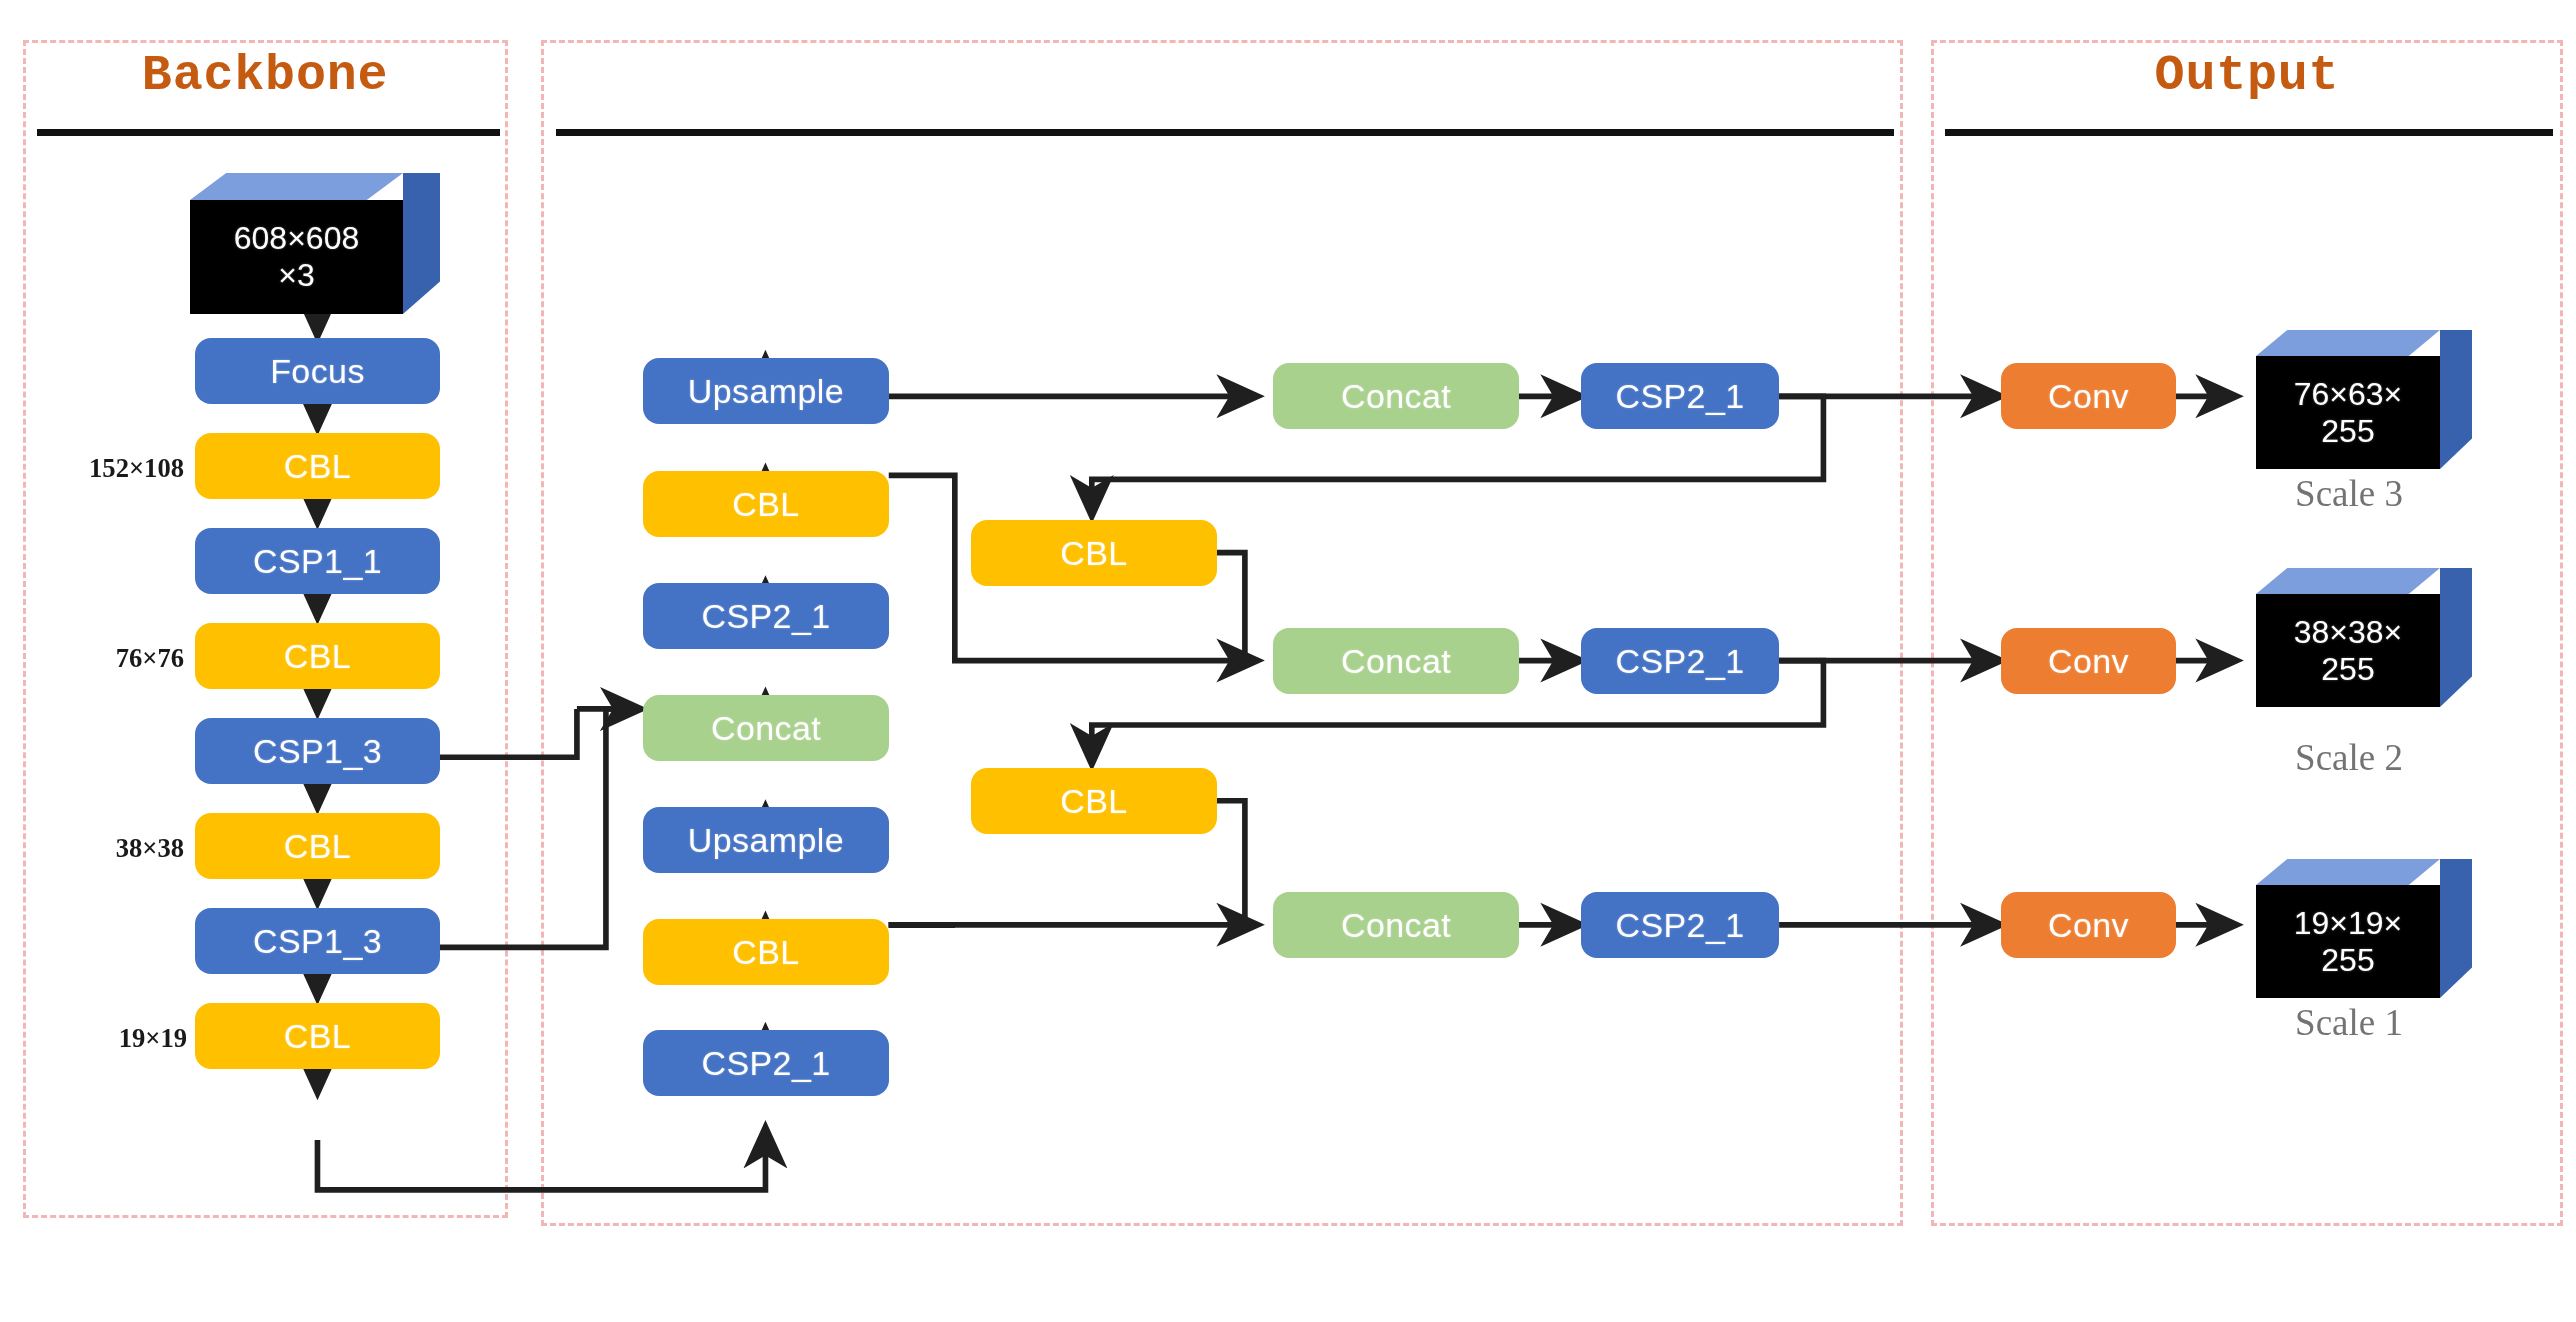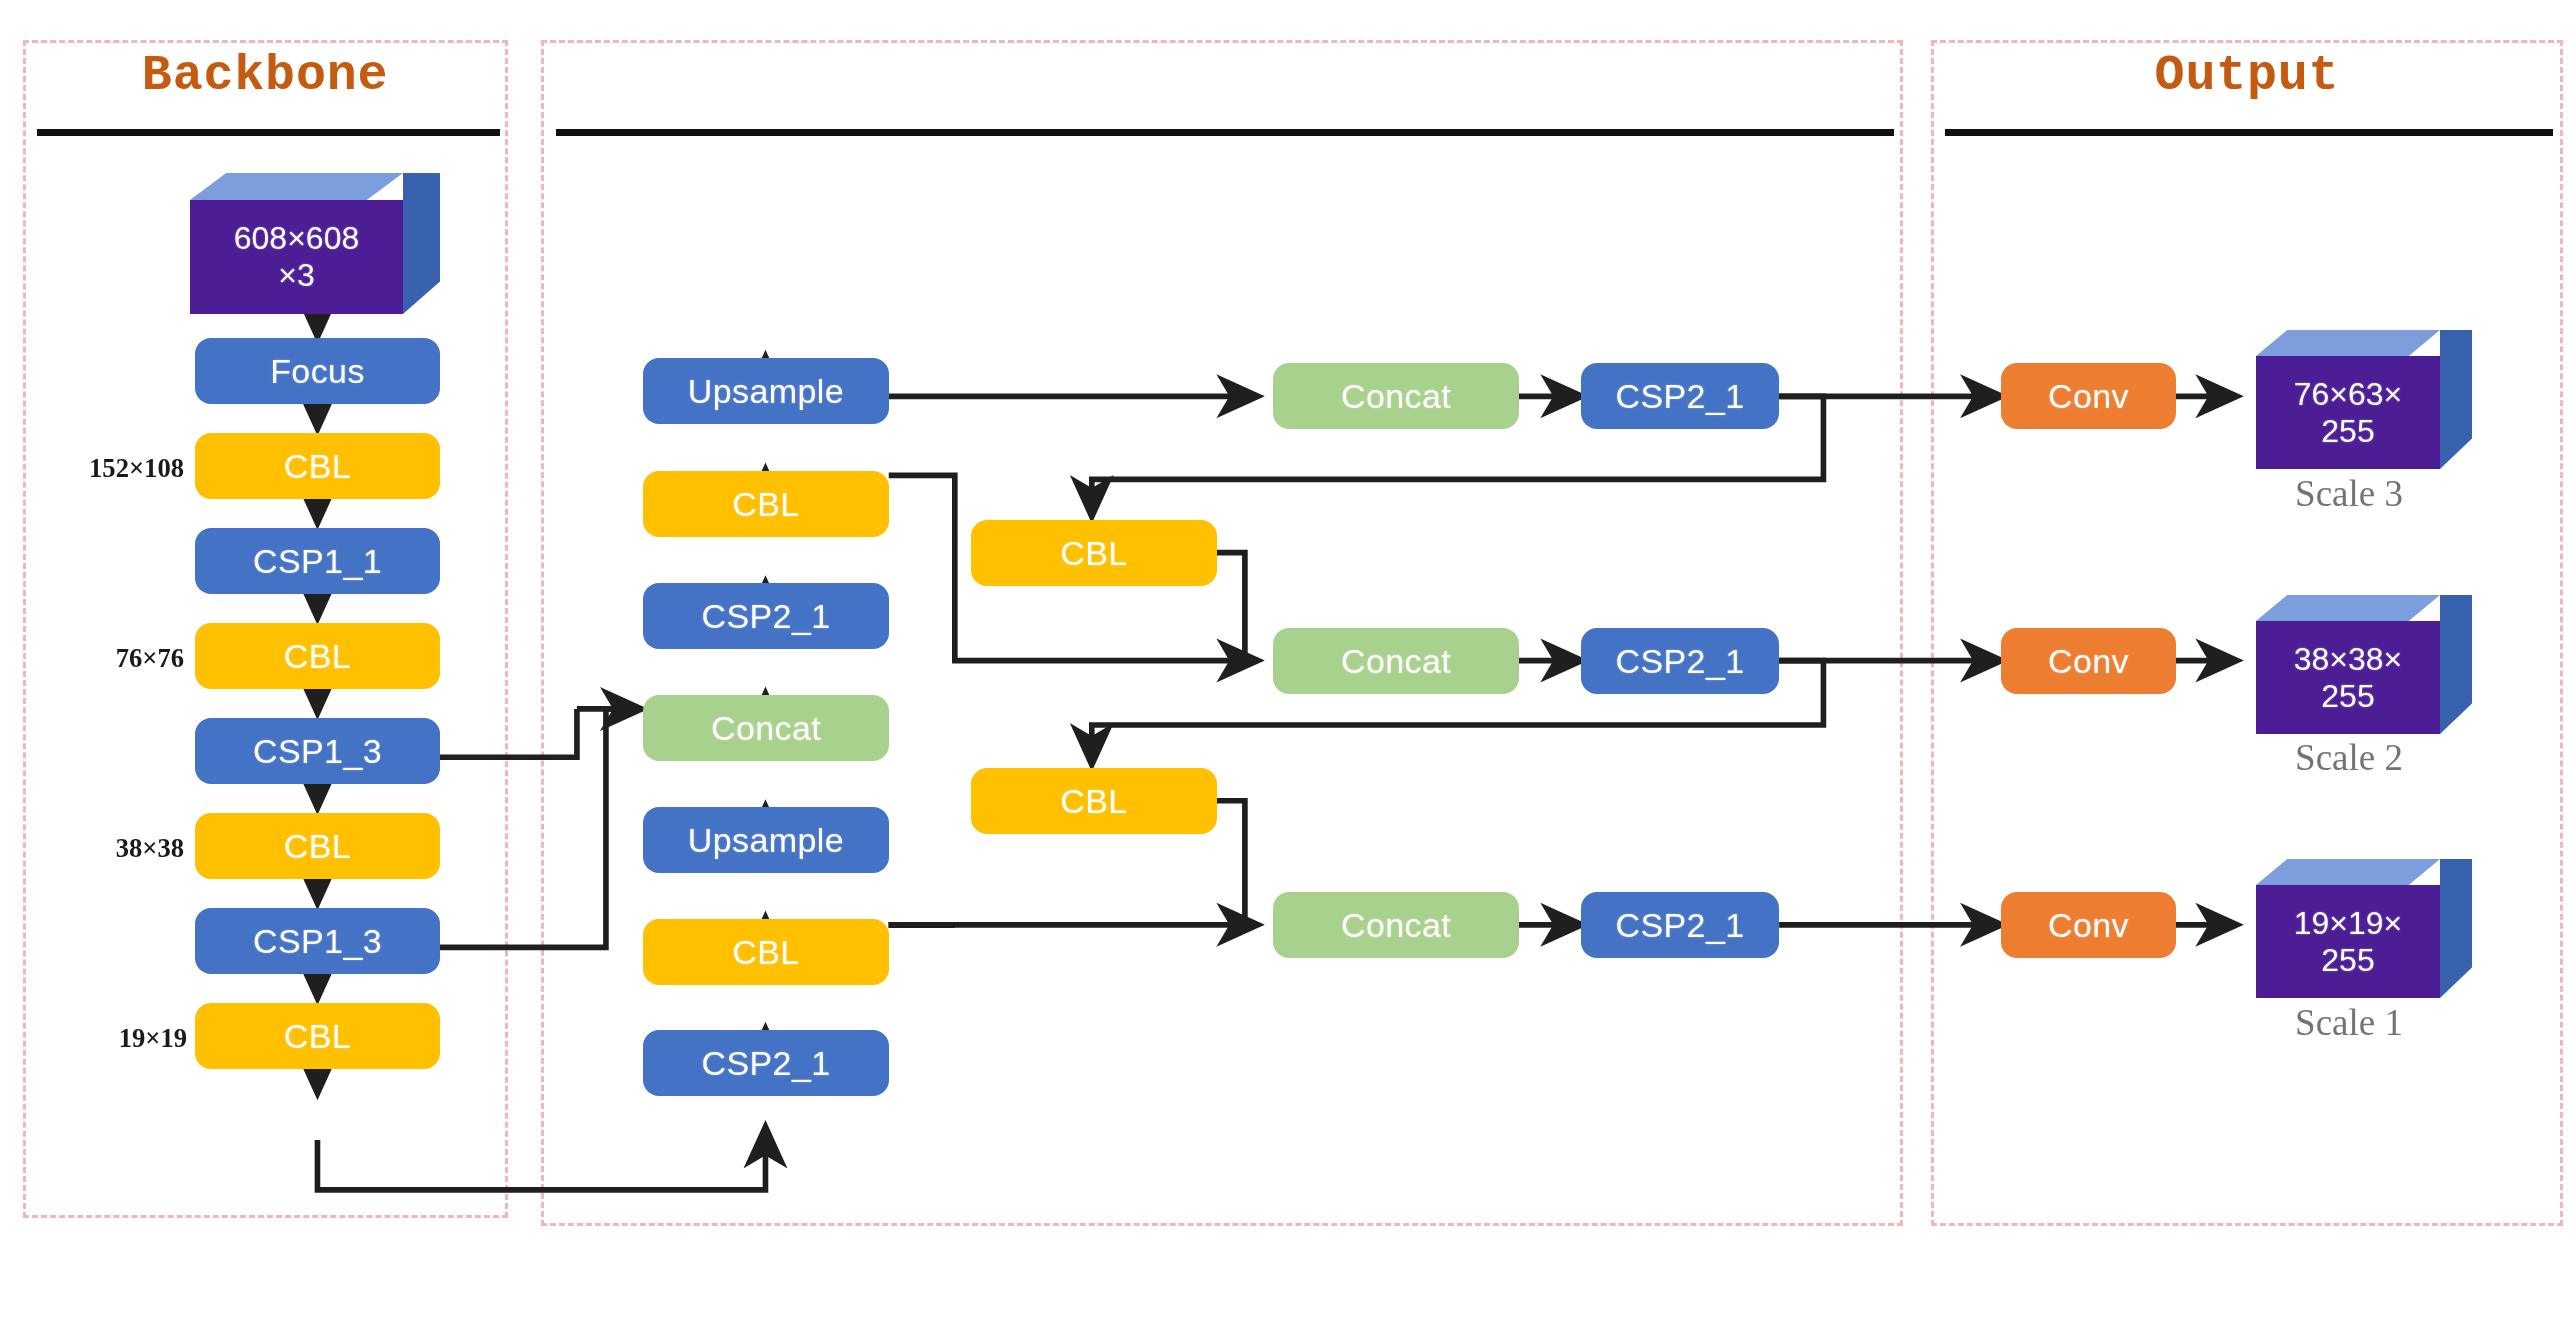--- a/index.html
+++ b/index.html
@@ -11,21 +11,21 @@
      font-weight:bold;color:#C55A11;font-size:50px;letter-spacing:0.8px;white-space:nowrap;}
   .panel-rule{position:absolute;height:7.3px;background:#111;}
   .node{position:absolute;display:flex;align-items:center;justify-content:center;
      border-radius:16px;color:#fff;font-size:34px;font-weight:500;letter-spacing:0.4px;
      text-shadow:0 0 2.4px rgba(255,255,255,.35);box-sizing:border-box;}
   .n-blue{background:#4472C4;}
   .n-yellow{background:#FFC000;}
   .n-green{background:#A9D18E;}
   .n-orange{background:#ED7D31;}
   .cube{position:absolute;}
-  .cube .front{position:absolute;left:0;bottom:0;background:#4c1d95;display:flex;
+  .cube .front{position:absolute;left:0;bottom:0;background:#000000;display:flex;
      align-items:center;justify-content:center;text-align:center;color:#fff;font-size:32px;
      line-height:1.15;text-shadow:0 0 2.4px rgba(255,255,255,.35);box-sizing:border-box;}
   .cube .top{position:absolute;background:#7C9EDC;}
   .cube .side{position:absolute;background:#3862AE;}
   .scale-label{position:absolute;font-family:"Liberation Serif",serif;font-size:37px;
      color:#737373;text-align:center;white-space:nowrap;}
   .dim-label{position:absolute;font-family:"Liberation Serif",serif;font-weight:bold;
      font-size:26.6px;color:#1a1a1a;white-space:nowrap;text-align:right;}
 </style>
 </head>
@@ -168,21 +168,21 @@
     <div class="front" style="left:0px;top:26px;width:184px;height:113px;">
       <div>
         <div>76×63×</div>
         <div>255</div>
       </div>
     </div>
   </div>
   <div class="scale-label" style="left:2232px;top:472px;width:234px;">Scale 3</div>
 
   <div class="node n-orange" style="left:2001px;top:628px;width:175px;height:66px;">Conv</div>
-  <div class="cube" style="left:2256px;top:595px;width:216px;height:98px;">
+  <div class="cube" style="left:2256px;top:568px;width:216px;height:98px;">
     <div class="top" style="left:0px;top:0px;width:184px;height:26px;
          clip-path:polygon(17% 0,100% 0,83% 100%,0 100%);"></div>
     <div class="side" style="right:0px;top:0px;width:32px;height:139px;
          clip-path:polygon(0 0,100% 0,100% 78%,0 100%);"></div>
     <div class="front" style="left:0px;top:26px;width:184px;height:113px;">
       <div>
         <div>38×38×</div>
         <div>255</div>
       </div>
     </div>

